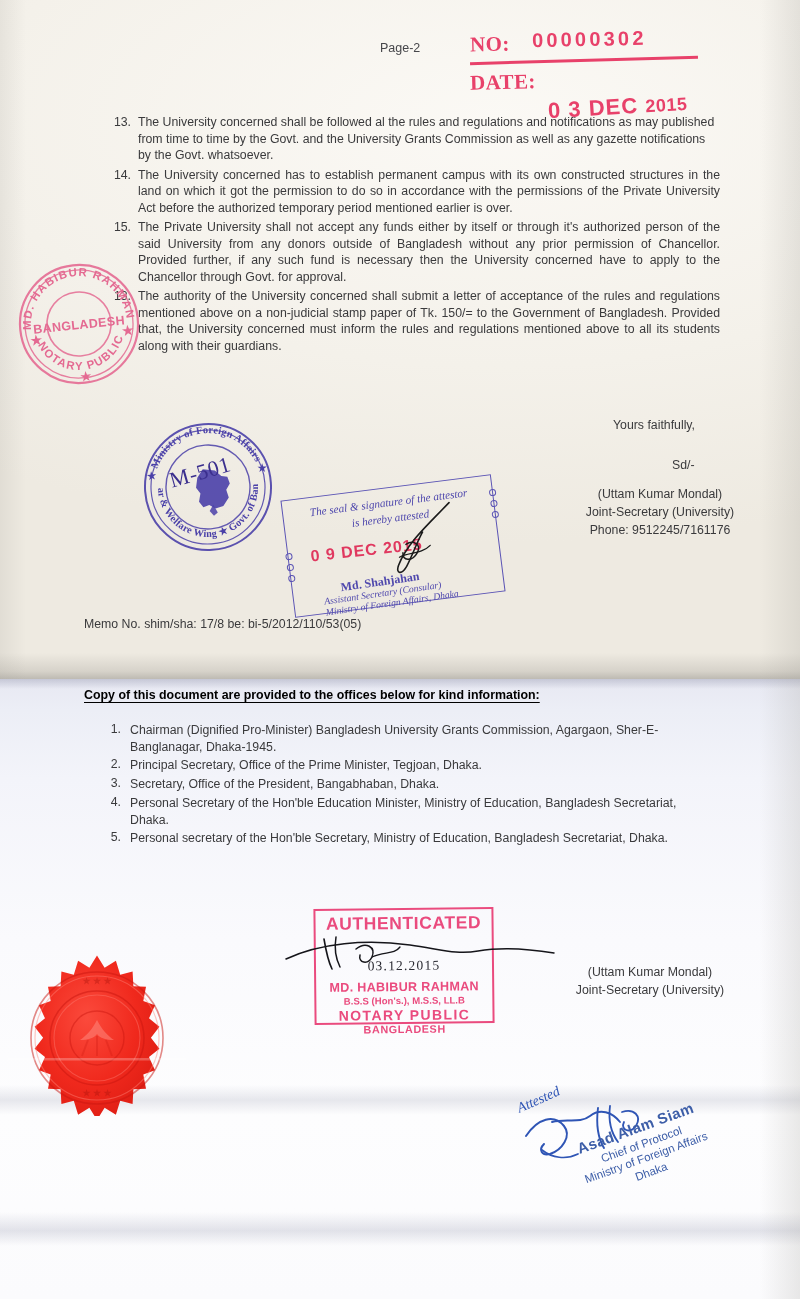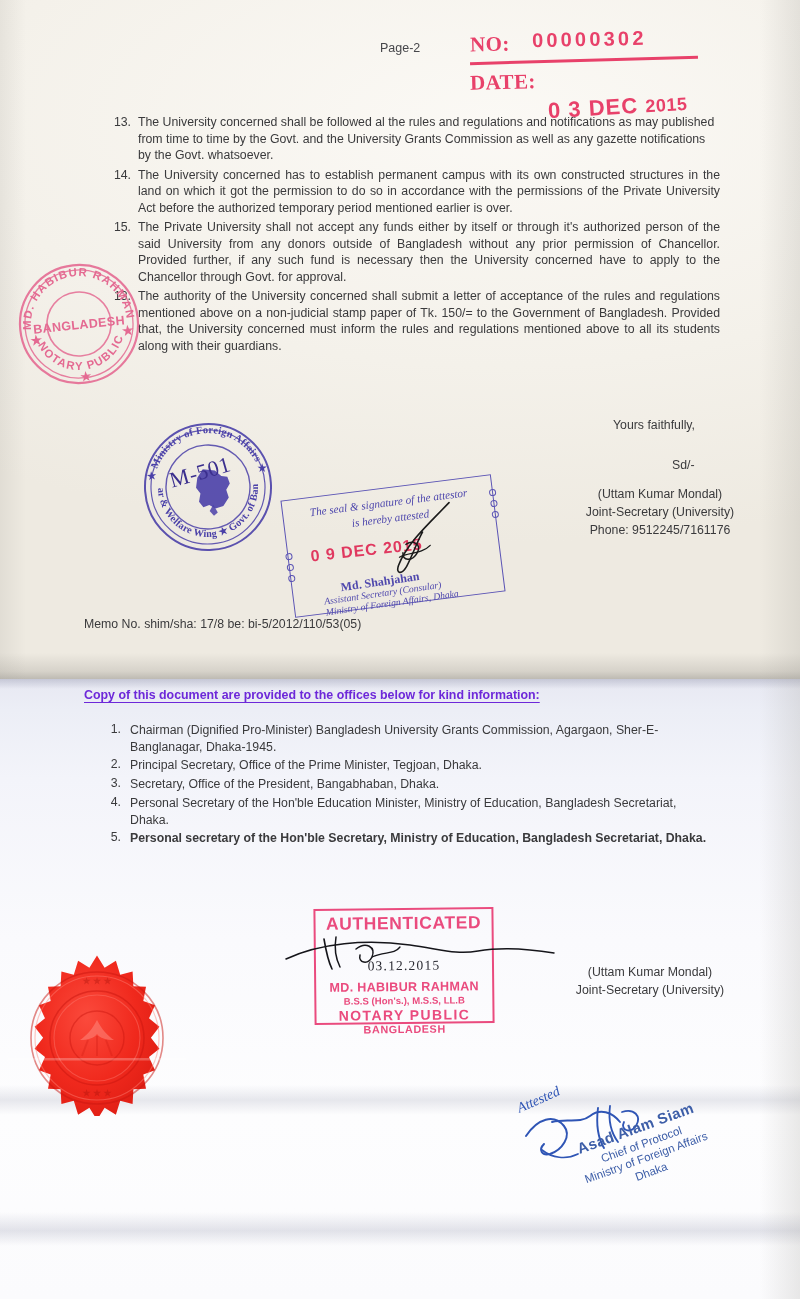--- a/index.html
+++ b/index.html
@@ -124,33 +124,33 @@
   }
   .dated .ad { margin-left: 57px; }
   .dated .mid { display: flex; align-items: baseline; }
   .dated .mid .lbl { margin-right: 3px; }
   .dated .mid .dash { letter-spacing: -1px; }
   .dated .bs { margin-left: 57px; }
 
   
   .copy-head {
     position: absolute; left: 84px; top: 688px;
-    font-size: 12.4px; font-weight: bold; color: #6d28d9;
+    font-size: 12.4px; font-weight: bold; color: #000000;
     text-decoration: underline; text-underline-offset: 3px;
   }
   .copy-list { position: absolute; left: 100px; top: 722px; width: 610px; }
   .copy-list .item { display: flex; margin-bottom: 2px; }
   .copy-list .item .n {
     width: 30px; flex: 0 0 30px; text-align: right; padding-right: 9px;
     font-size: 12.3px; color: #3a3a3c;
   }
   .copy-list .item .t {
     flex: 1; font-size: 12.3px; line-height: 1.36; color: #3a3a3c;
   }
-  .copy-list .item .t.just { text-align: justify; font-weight: bold; }
+  .copy-list .item .t.just { text-align: justify; }
 
   .signer2 {
     position: absolute; left: 545px; top: 963px; width: 210px;
     font-size: 12.3px; line-height: 1.5; color: #3a3a3c; text-align: center;
   }
 
   
 
   
   .notary-seal {

